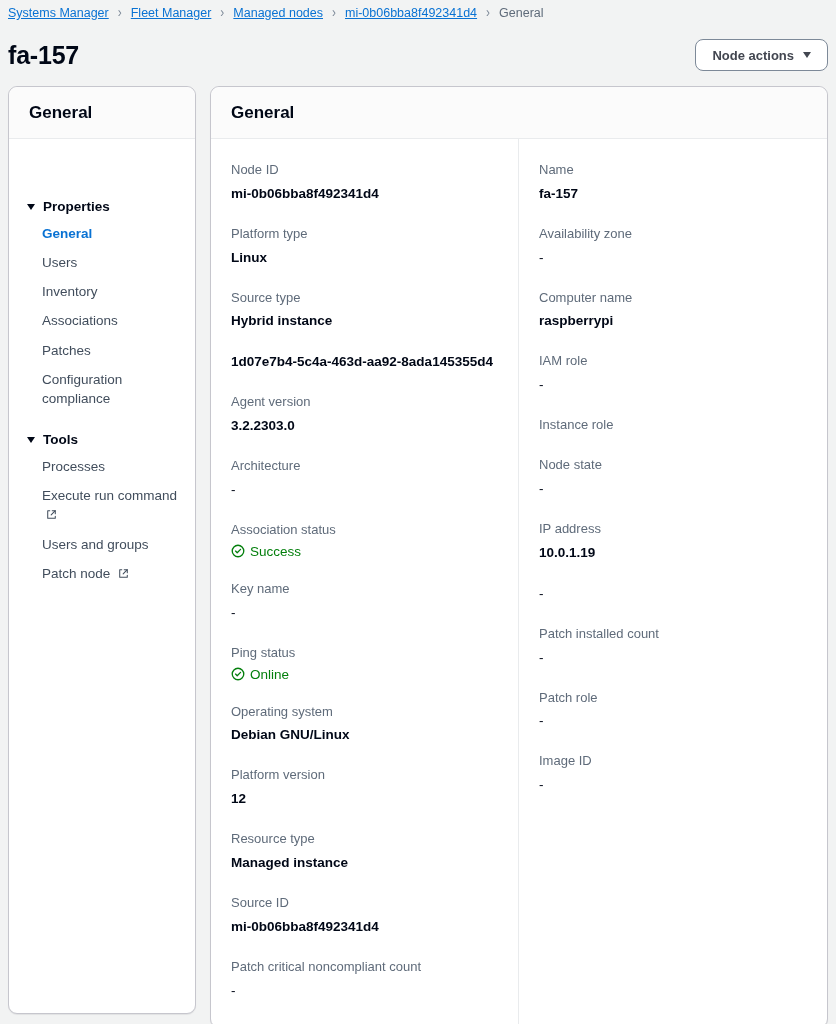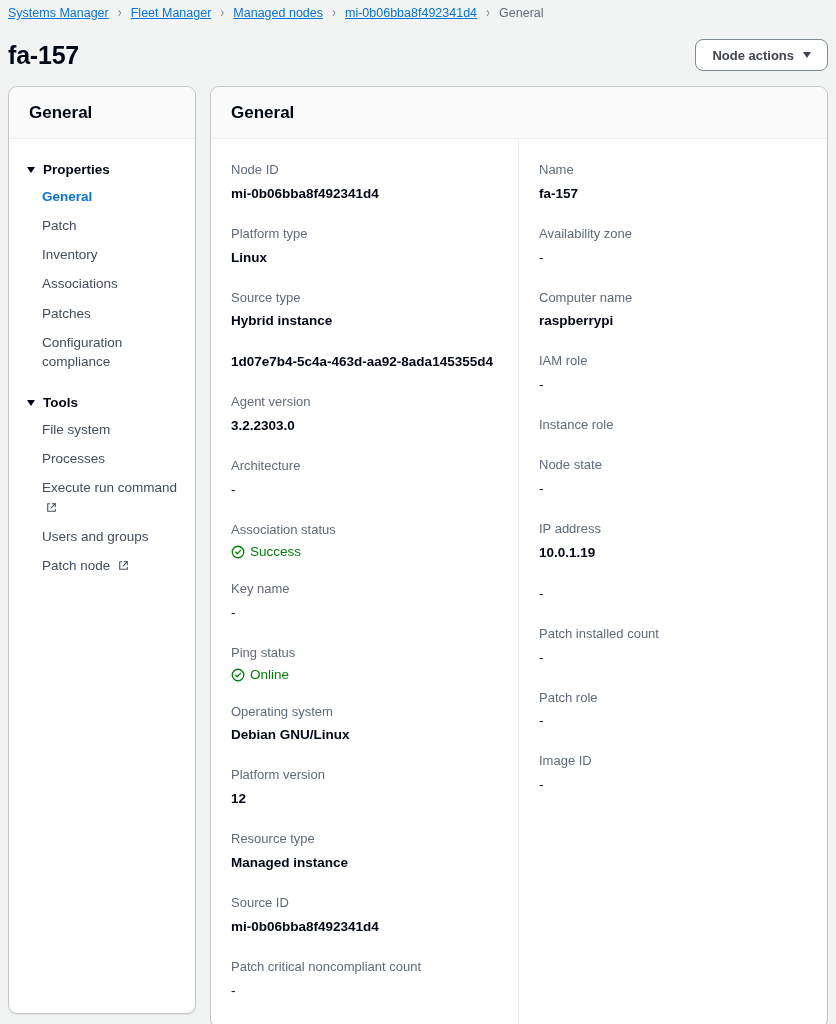--- a/index.html
+++ b/index.html
@@ -112,20 +112,21 @@
   .sidebar-nav { padding: 18px 0 14px 0; }
   .nav-group-header {
     display: flex;
     align-items: center;
     gap: 8px;
     padding: 5px 14px 5px 18px;
     font-size: 13.5px;
     font-weight: 700;
     color: #000716;
     cursor: pointer;
+    margin-top: 37px;
   }
   .nav-group-header.spaced { margin-top: 14px; }
   .caret-expanded {
     width: 0; height: 0;
     border-left: 4.5px solid transparent;
     border-right: 4.5px solid transparent;
     border-top: 6px solid #000716;
     display: inline-block;
     flex: 0 0 auto;
   }
@@ -171,21 +172,21 @@
   .field-value {
     font-size: 13.5px;
     color: #000716;
     font-weight: 700;
     line-height: 1.48;
     word-break: break-word;
   }
   .field-value.dash { font-weight: 400; color: #000716; }
   .status-value {
     display: flex;
-    align-items: flex-end;
+    align-items: flex-start;
     gap: 5px;
     font-size: 13.5px;
     color: #037f0c;
     font-weight: 400;
   }
   .status-icon { flex: 0 0 auto; display: inline-flex; }
 </style>
 </head>
 <body>
 
@@ -214,30 +215,29 @@
   <aside class="card sidebar">
     <div class="card-header">
       <div class="card-header-title">General</div>
     </div>
     <div class="sidebar-nav" id="sidebar-nav">
         <div class="nav-group-header">
           <span class="caret-expanded"></span>
           <span>Properties</span>
         </div>
         <div class="nav-item active"><span>General</span></div>
-        <div class="nav-item"><span>Patch</span></div>
+        <div class="nav-item"><span>Users</span></div>
         <div class="nav-item"><span>Inventory</span></div>
         <div class="nav-item"><span>Associations</span></div>
         <div class="nav-item"><span>Patches</span></div>
         <div class="nav-item"><span>Configuration compliance</span></div>
         <div class="nav-group-header spaced">
           <span class="caret-expanded"></span>
           <span>Tools</span>
         </div>
-        <div class="nav-item"><span>File system</span></div>
         <div class="nav-item"><span>Processes</span></div>
         <div class="nav-item"><span>Execute run command</span> <span><svg class="ext" width="11" height="11" viewBox="0 0 16 16" fill="none" aria-hidden="true">
               <path d="M5.5 2.5H2.5V13.5H13.5V10.5" stroke="#414d5c" stroke-width="1.5" stroke-linecap="round" stroke-linejoin="round"></path>
               <path d="M9 2.5H13.5V7" stroke="#414d5c" stroke-width="1.5" stroke-linecap="round" stroke-linejoin="round"></path>
               <path d="M13.5 2.5L7.5 8.5" stroke="#414d5c" stroke-width="1.5" stroke-linecap="round" stroke-linejoin="round"></path>
             </svg></span></div>
         <div class="nav-item"><span>Users and groups</span></div>
         <div class="nav-item"><span>Patch node</span> <span><svg class="ext" width="11" height="11" viewBox="0 0 16 16" fill="none" aria-hidden="true">
               <path d="M5.5 2.5H2.5V13.5H13.5V10.5" stroke="#414d5c" stroke-width="1.5" stroke-linecap="round" stroke-linejoin="round"></path>
               <path d="M9 2.5H13.5V7" stroke="#414d5c" stroke-width="1.5" stroke-linecap="round" stroke-linejoin="round"></path>

